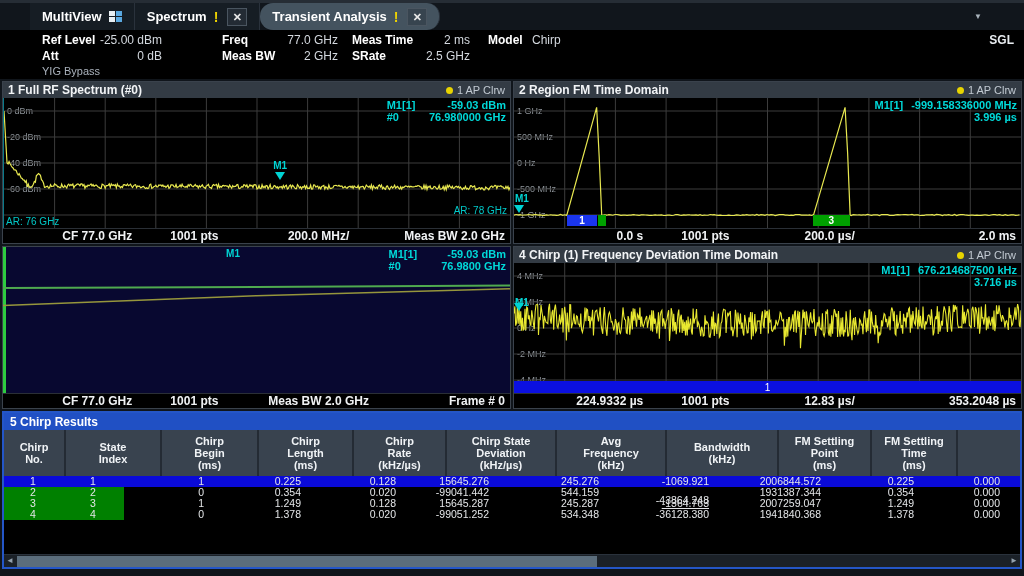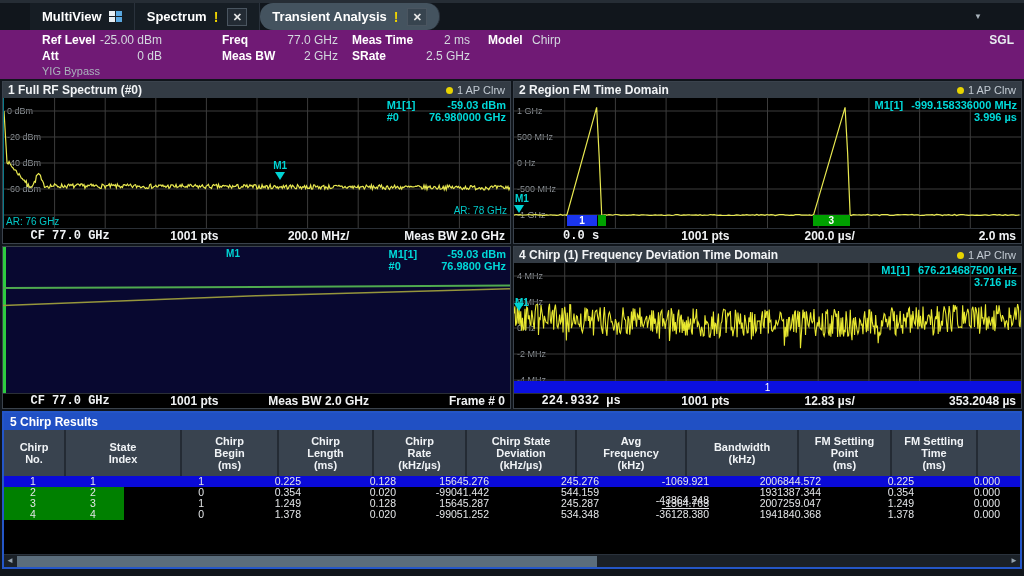--- a/index.html
+++ b/index.html
@@ -13,39 +13,39 @@
   .tab.active{background:#44535f;border-radius:13px;}
   .bang{color:#f0d400;font-weight:bold;font-size:14px;}
   .closebox{width:20px;height:18px;margin-left:2px;background:#232b34;border:1px solid #4a5560;color:#e8e8e8;
             font-size:11px;line-height:16px;text-align:center;font-weight:bold;}
   .tab.active .closebox{background:#37444f;}
   .mvicon{display:inline-grid;grid-template-columns:6px 6px;grid-template-rows:5px 5px;gap:1px;}
   .mvicon i{background:#e8eef2;}
   .mvicon i:nth-child(2),.mvicon i:nth-child(4){background:#5aa8e0;}
   .tabddown{position:absolute;right:42px;top:9px;color:#aab4bc;font-size:8px;}
   
-  .hdr{position:relative;height:49px;background:#701a75;font-size:12px;}
+  .hdr{position:relative;height:49px;background:#000000;font-size:12px;}
   .hf{position:absolute;white-space:nowrap;}
   .hlabel{font-weight:bold;color:#fff;}
   .hval{color:#d4d9df;text-align:right;}
   .yig{color:#aab2bc;font-size:11px;}
   .sgl{position:absolute;right:10px;top:3px;font-weight:bold;color:#e8ecf0;}
   
   .panes{display:grid;grid-template-columns:509px 509px;grid-template-rows:163px 163px;gap:2px;padding:0 2px;margin-top:2px;}
   .panel{display:flex;flex-direction:column;background:#000;border:1px solid #3a424c;}
   .ptitle{height:16px;background:#333b44;display:flex;align-items:center;padding:0 5px;font-size:12px;flex:0 0 16px;}
   .ptname{font-weight:bold;color:#f2f4f6;white-space:nowrap;}
   .ptright{margin-left:auto;display:flex;align-items:center;gap:4px;color:#c2cad2;font-size:11px;}
   .tracedot{width:7px;height:7px;border-radius:50%;background:#e8d400;display:inline-block;}
   .plot{position:relative;flex:1;background:#000;overflow:hidden;}
   .plot svg{position:absolute;inset:0;width:100%;height:100%;}
   .pfoot{height:15px;background:#000;border-top:1px solid #2a2f36;display:flex;align-items:center;
          font-size:12px;font-weight:bold;color:#f0f2f4;padding:0 5px;flex:0 0 15px;}
   .pfoot span{width:25%;}
-  .pfoot span:nth-child(1){text-align:center;font-family:Liberation Mono, monospace;}
+  .pfoot span:nth-child(1){text-align:right;}
   .pfoot span:nth-child(2){text-align:center;}
   .pfoot span:nth-child(3){text-align:center;}
   .pfoot span:nth-child(4){text-align:right;}
   .ylab{position:absolute;left:3px;color:#8f959b;font-size:9px;transform:translateY(-55%);white-space:nowrap;}
   .mreadout{position:absolute;top:1px;right:4px;color:#00d8d8;font-weight:bold;font-size:11px;text-align:right;z-index:5;}
   .mrow{display:flex;justify-content:space-between;gap:30px;}
   .mrow.single{justify-content:flex-end;gap:8px;}
   .arlab{position:absolute;color:#00c8c8;font-size:10px;z-index:4;}
   .mtri{position:absolute;width:0;height:0;border-left:5px solid transparent;border-right:5px solid transparent;
         border-top:8px solid #00d4d4;z-index:4;}
@@ -319,21 +319,21 @@
     </div>
   </div>
 
   <div class="results">
     <div class="rtitle">
       <span>5 Chirp Results</span>
     </div>
     <div class="thead">
         <div class="thc" style="width: 62px;">Chirp
 No.</div>
-        <div class="thc" style="width: 116px;">State
+        <div class="thc" style="width: 96px;">State
 Index</div>
         <div class="thc" style="width: 97px;">Chirp
 Begin
 (ms)</div>
         <div class="thc" style="width: 95px;">Chirp
 Length
 (ms)</div>
         <div class="thc" style="width: 93px;">Chirp
 Rate
 (kHz/µs)</div>

